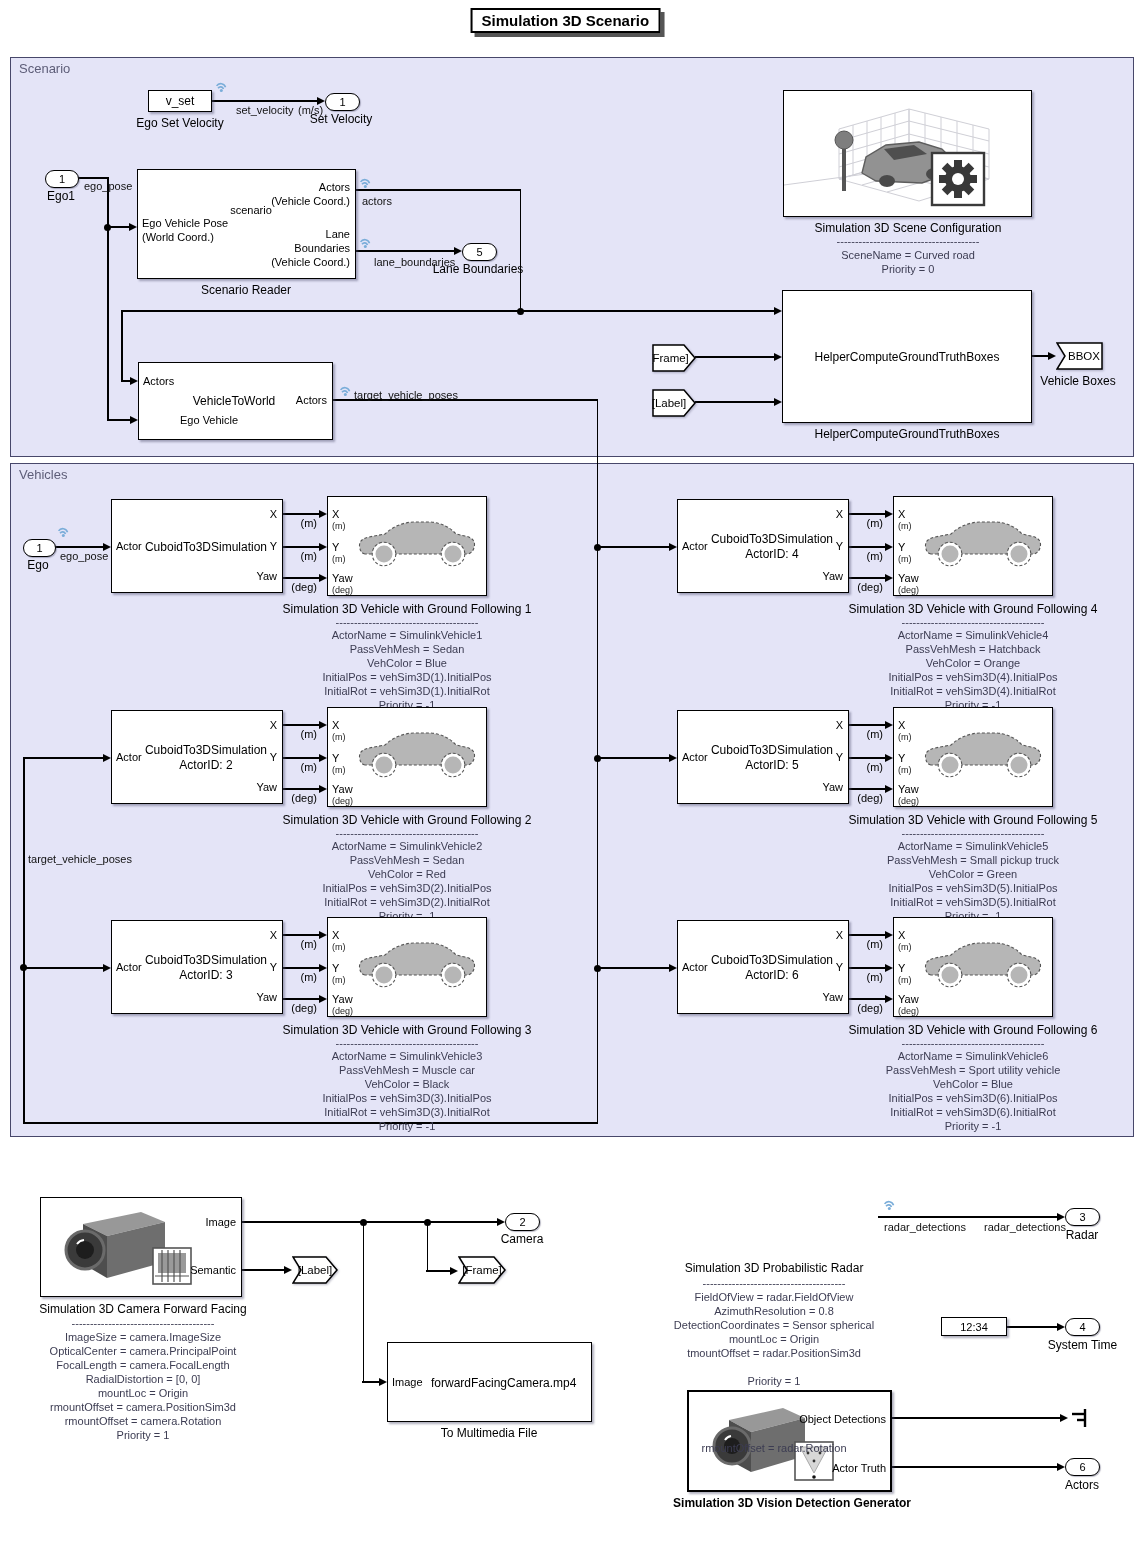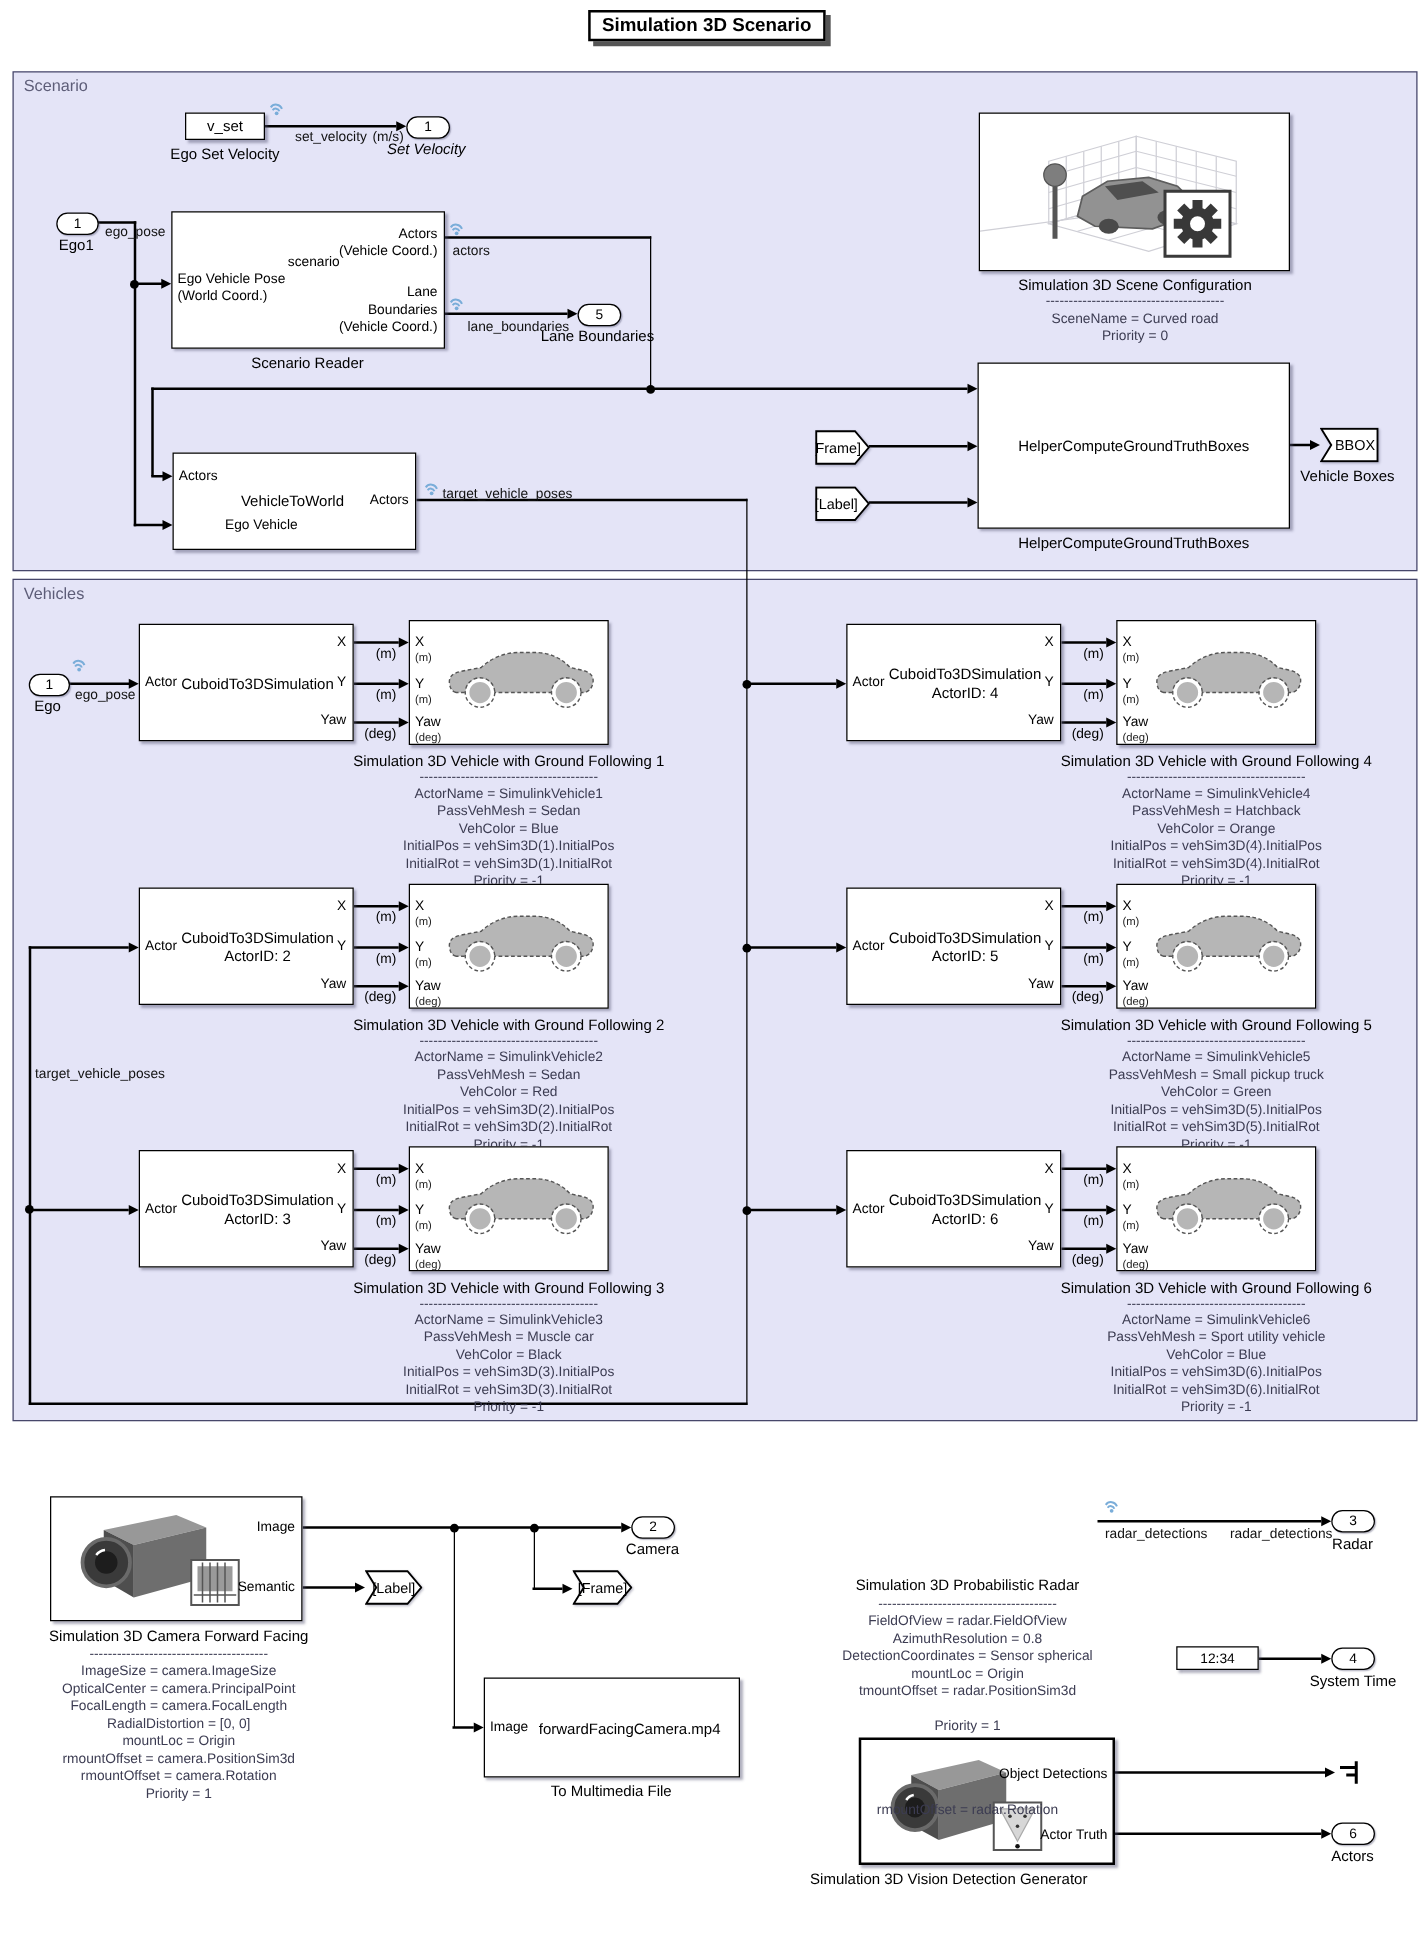--- a/index.html
+++ b/index.html
@@ -52,21 +52,21 @@
         <path d="M2.5 6.5 a5 5 0 0 1 9 0" transform="rotate(8 7 7)"></path>
         <path d="M4.3 8.6 a3 3 0 0 1 5.4 0" transform="rotate(8 7 7)"></path>
       </g>
       <circle cx="7.3" cy="10.6" r="1.5" fill="#7aadd9"></circle>
     </svg>
   <div class="hl" style="left:212px;top:100px;width:105px;"></div>
   <div class="arr" style="left:317px;top:96.5px;"></div>
   <div class="siglbl" style="left:236px;top:104px;">set_velocity</div>
   <div class="siglbl" style="left:298px;top:104px;">(m/s)</div>
   <div class="oval" style="left:325px;top:93px;width:33px;height:16px;line-height:16px;"><span>1</span></div>
-  <div class="lbl" style="left:281px;top:112px;width:120px;font-style:italic;">Set Velocity</div>
+  <div class="lbl" style="left:281px;top:112px;width:120px;">Set Velocity</div>
 
   <div class="oval" style="left:45px;top:170px;width:32px;height:16px;line-height:16px;"><span>1</span></div>
   <div class="lbl" style="left:31px;top:189px;width:60px;">Ego1</div>
   <div class="siglbl" style="left:84px;top:180px;">ego_pose</div>
   <div class="hl" style="left:77px;top:177px;width:32px;"></div>
   <div class="vl" style="left:107px;top:177px;height:244px;"></div>
   <div class="dot" style="left:104px;top:223.5px;"></div>
   <div class="hl" style="left:107px;top:226px;width:24px;"></div>
   <div class="arr" style="left:129px;top:222.5px;"></div>
   <div class="hl" style="left:107px;top:419px;width:25px;"></div>
@@ -626,15 +626,15 @@
     <g stroke="#000" stroke-width="2.4">
         <line x1="17" y1="3" x2="17" y2="21"></line>
         <line x1="4" y1="8" x2="17" y2="8"></line>
         <line x1="9" y1="14" x2="17" y2="14"></line>
       </g>
   </svg>
   <div class="hl" style="left:892px;top:1466px;width:165px;"></div>
   <div class="arr" style="left:1057px;top:1462.5px;"></div>
   <div class="oval" style="left:1065px;top:1458px;width:33px;height:16px;line-height:16px;"><span>6</span></div>
   <div class="lbl" style="left:1048px;top:1478px;width:68px;">Actors</div>
-  <div class="lbl" style="left:639px;top:1496px;width:240px;">Simulation 3D Vision Detection Generator</div>
+  <div class="lbl" style="left:672px;top:1496px;width:240px;font-weight:bold;">Simulation 3D Vision Detection Generator</div>
 
 </div>
 
 </body></html>

